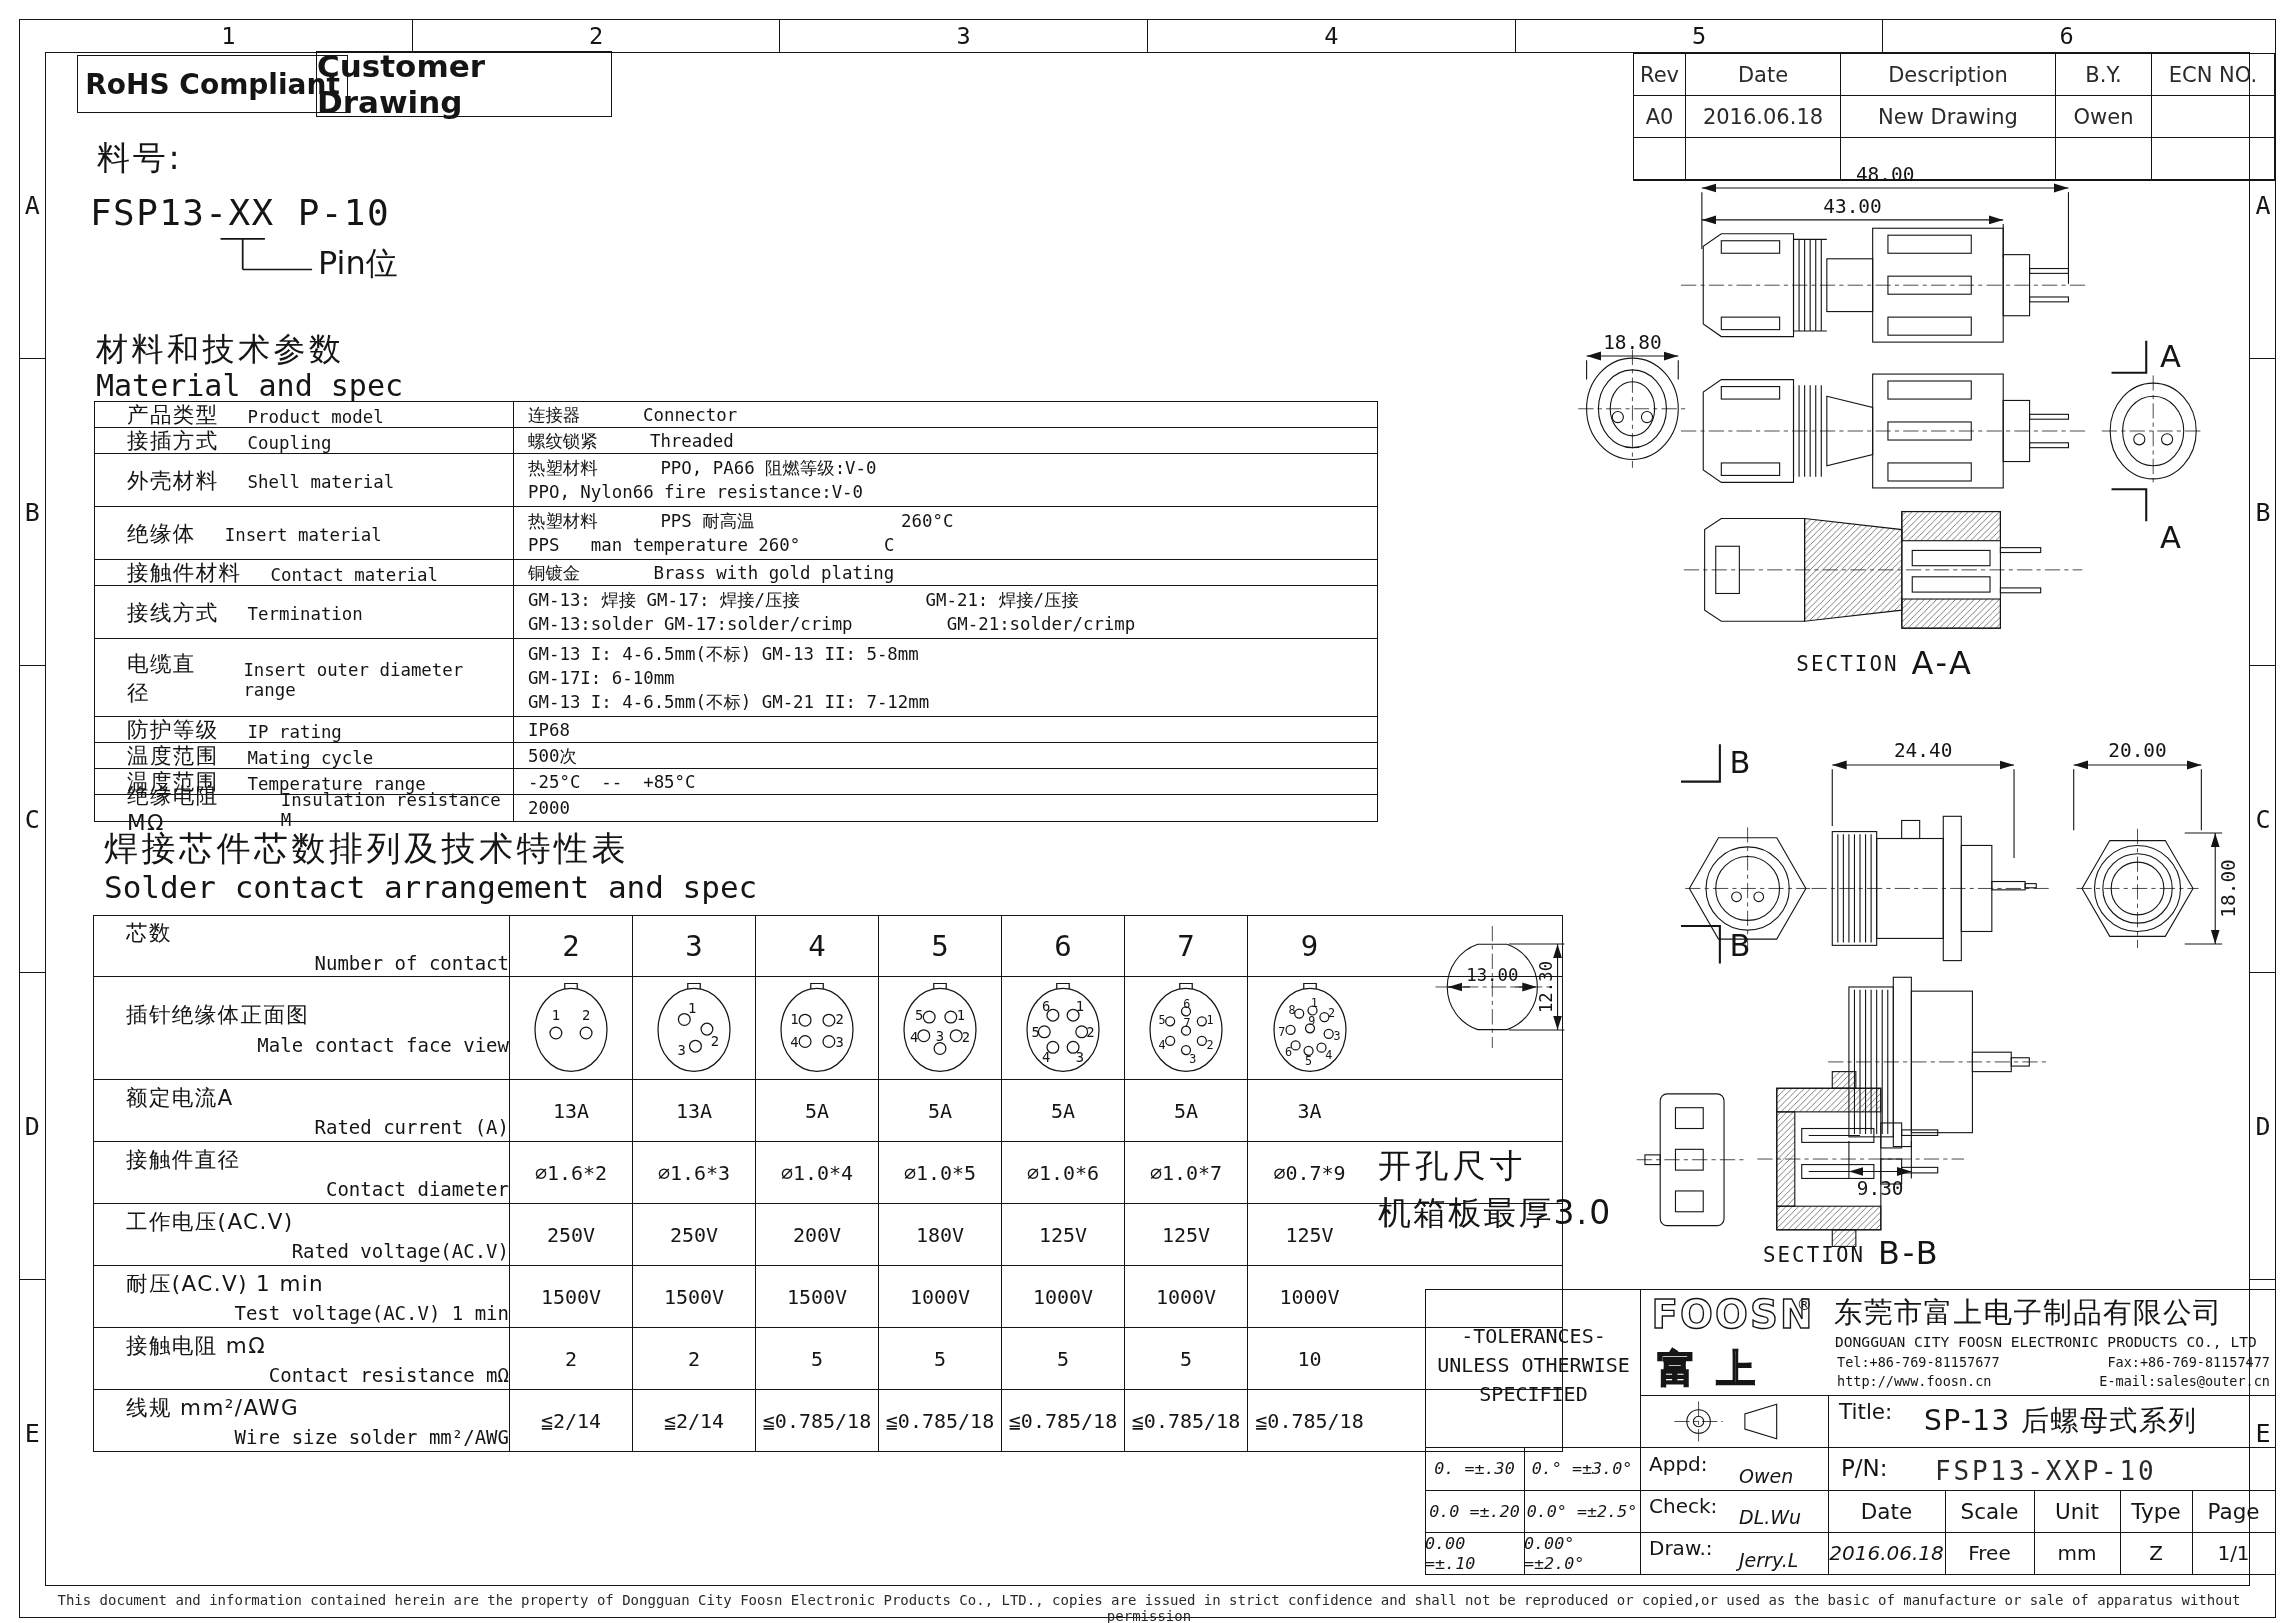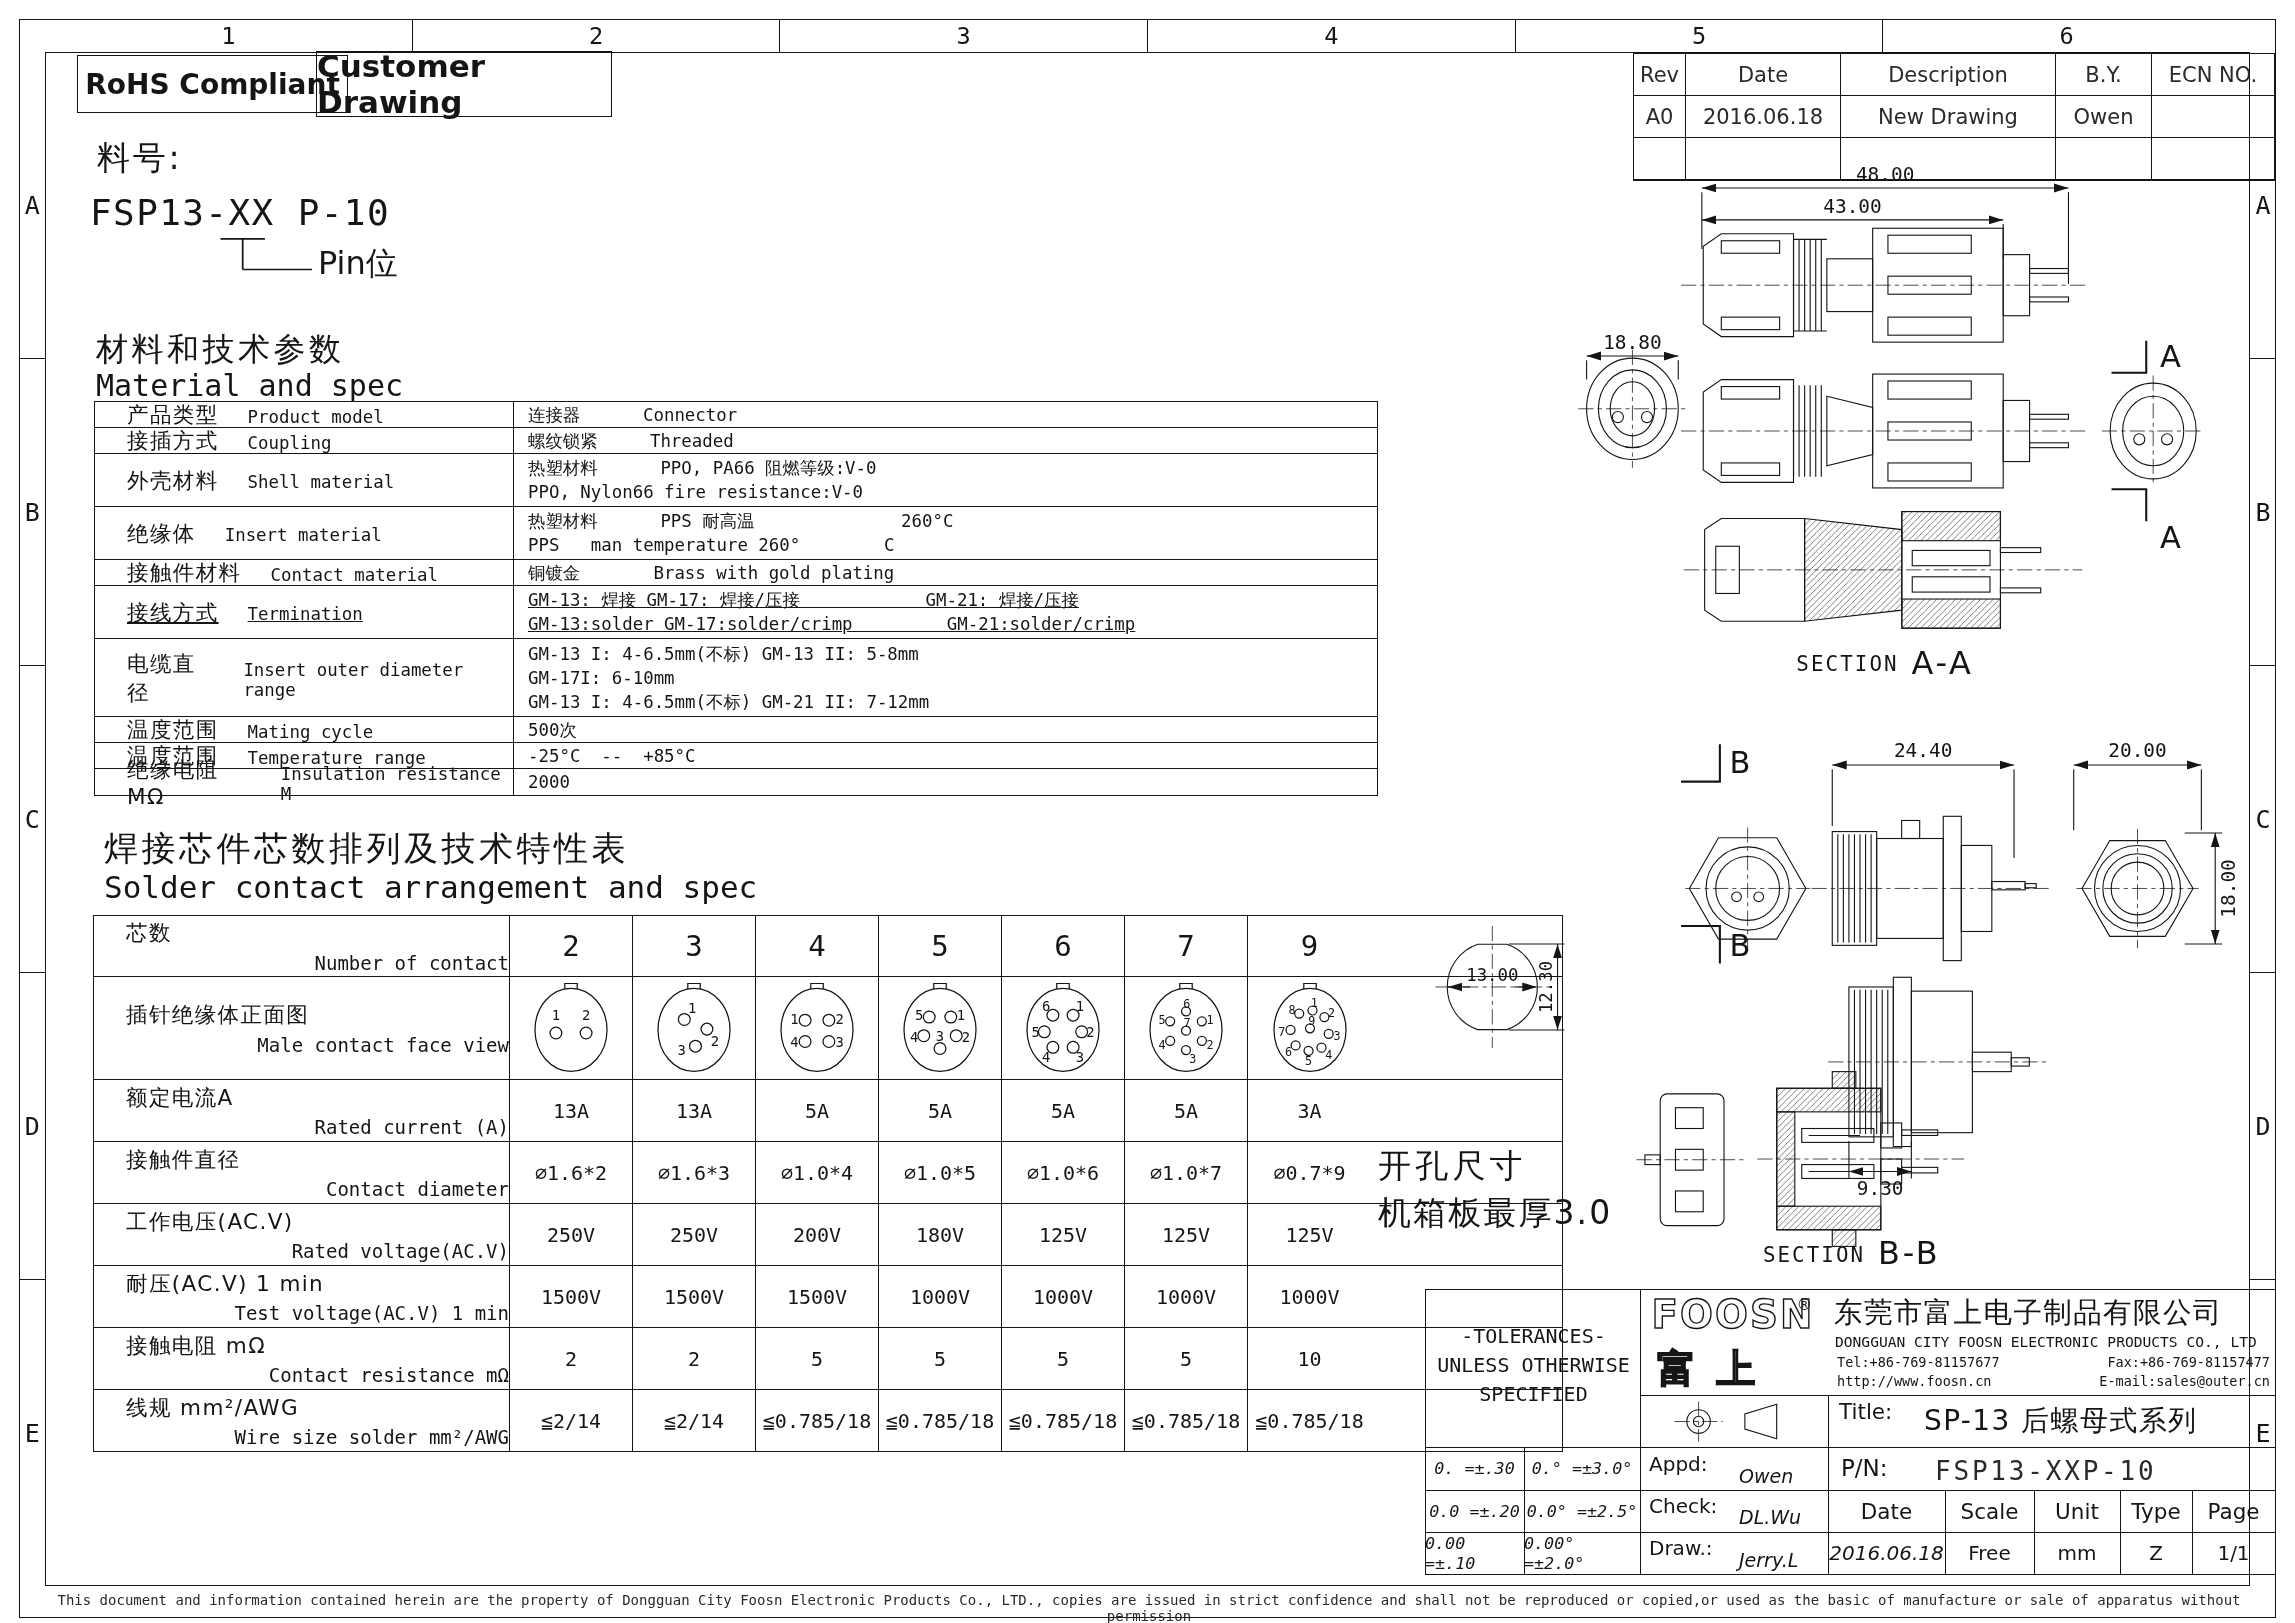--- a/index.html
+++ b/index.html
@@ -214,39 +214,48 @@
       </div>
       <div class="mrow" style="height: 26px;">
         <div class="mlab">
           <div class="mcn">接触件材料</div>
           <div class="men mono">Contact material</div>
         </div>
         <div class="mval">
           <div class="mline mono">铜镀金       Brass with gold plating</div>
         </div>
       </div>
-      <div class="mrow" style="height: 53px; text-decoration: underline;">
+      <div class="mrow" style="height: 53px;">
         <div class="mlab">
           <div class="mcn">接线方式</div>
           <div class="men mono">Termination</div>
         </div>
         <div class="mval">
           <div class="mline mono">GM-13: 焊接 GM-17: 焊接/压接            GM-21: 焊接/压接</div>
           <div class="mline mono">GM-13:solder GM-17:solder/crimp         GM-21:solder/crimp</div>
         </div>
       </div>
       <div class="mrow" style="height: 78px;">
         <div class="mlab">
           <div class="mcn">电缆直径</div>
           <div class="men mono">Insert outer diameter range</div>
         </div>
         <div class="mval">
           <div class="mline mono">GM-13 I: 4-6.5mm(不标) GM-13 II: 5-8mm</div>
           <div class="mline mono">GM-17I: 6-10mm</div>
           <div class="mline mono">GM-13 I: 4-6.5mm(不标) GM-21 II: 7-12mm</div>
+        </div>
+      </div>
+      <div class="mrow" style="height: 26px;">
+        <div class="mlab">
+          <div class="mcn">防护等级</div>
+          <div class="men mono">IP rating</div>
+        </div>
+        <div class="mval">
+          <div class="mline mono">IP68</div>
         </div>
       </div>
       <div class="mrow" style="height: 26px;">
         <div class="mlab">
           <div class="mcn">温度范围</div>
           <div class="men mono">Mating cycle</div>
         </div>
         <div class="mval">
           <div class="mline mono">500次</div>
         </div>

